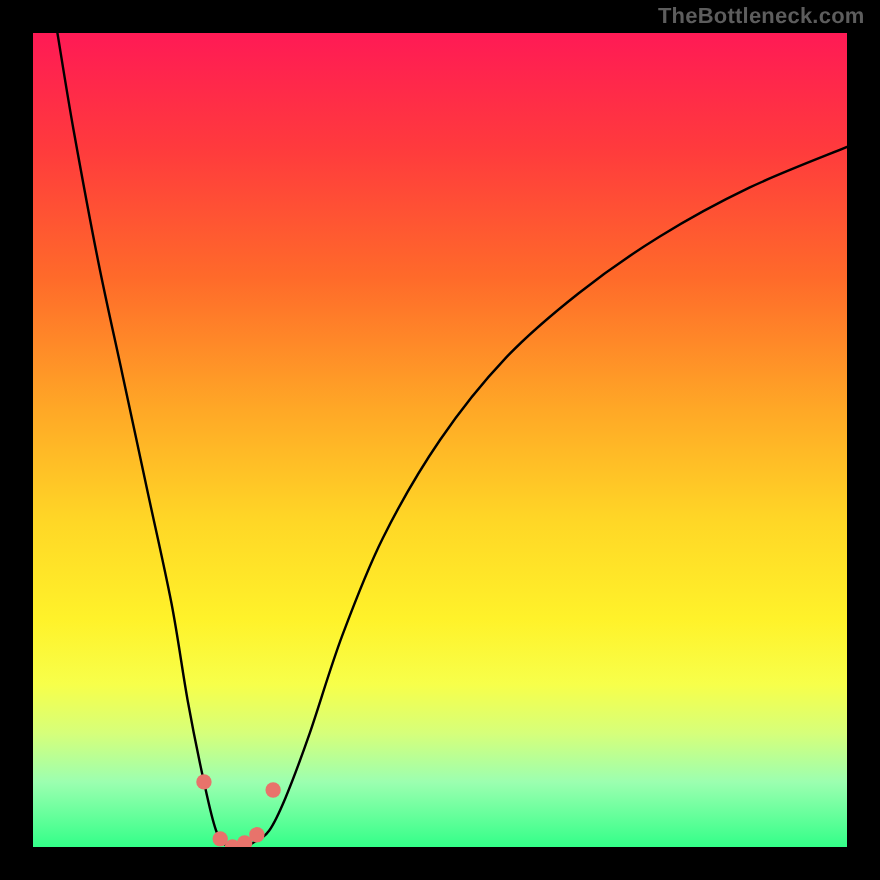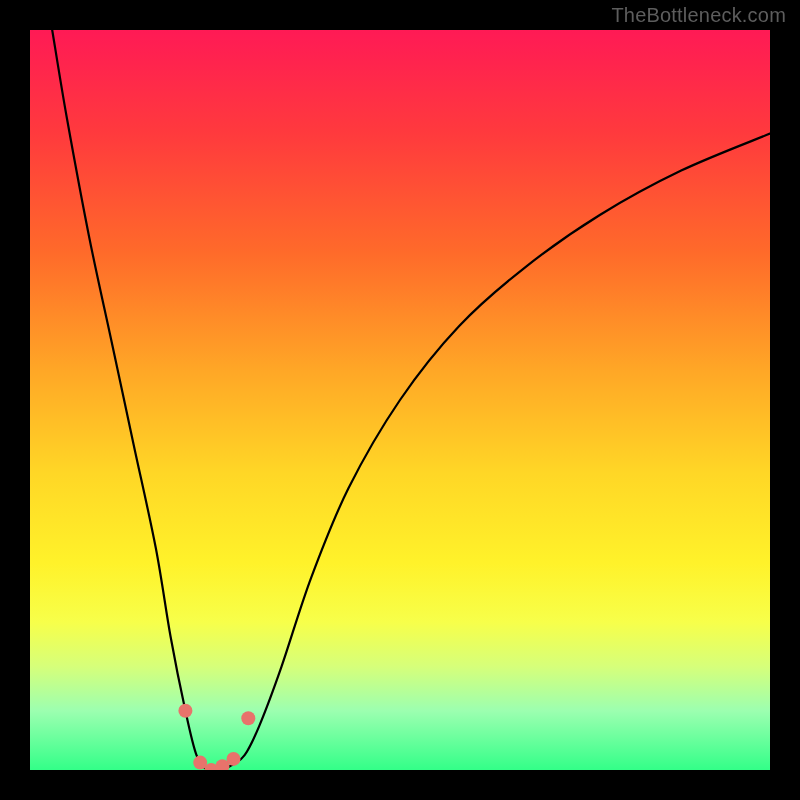--- a/index.html
+++ b/index.html
@@ -38,21 +38,21 @@
       #9cffb0 92%,
       #33ff88 100%
     );
   }
   .watermark {
     position: absolute;
     top: 4px;
     right: 14px;
     color: #5d5d5d;
     font-size: 20px;
-    font-weight: 400;
+    font-weight: 700;
     letter-spacing: 0.2px;
   }
   svg.curve {
     position: absolute;
     left: 0;
     top: 0;
     width: 740px;
     height: 740px;
   }
 </style>

